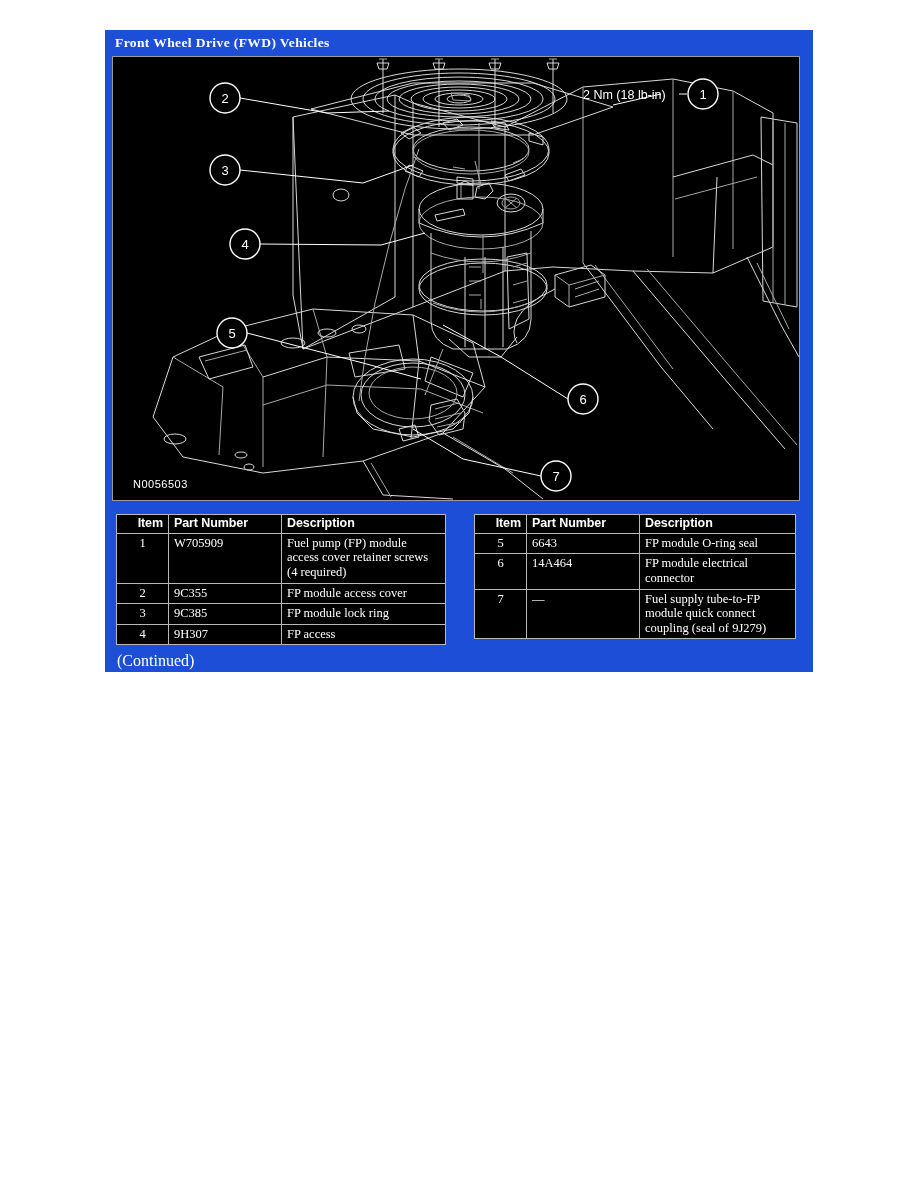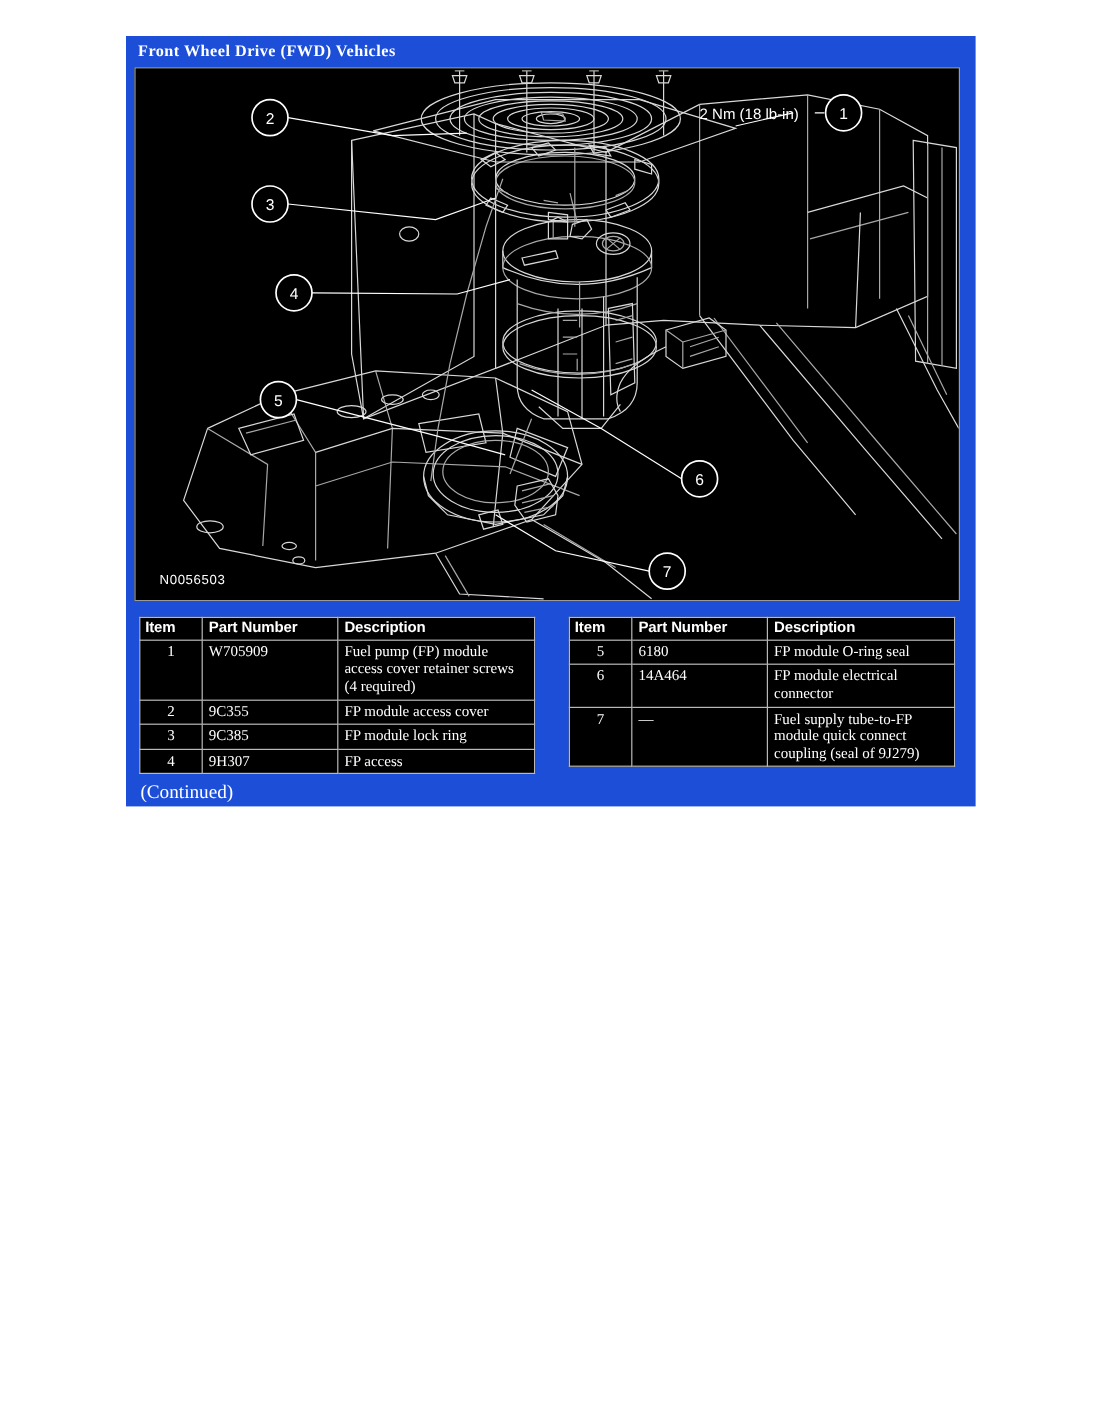--- a/index.html
+++ b/index.html
@@ -98,21 +98,21 @@
   }
 
   .parts-table td {
     font-family: "Liberation Serif", serif;
     font-size: 12.5px;
   }
 
   .col-item { width: 42px; }
   .col-part { width: 102px; }
 
-  th.col-item { text-align: left; padding-left: 4px; }
+  th.col-item { text-align: right; padding-left: 4px; }
   td.col-item { text-align: center; }
 
   #continued {
     position: absolute;
     left: 12px;
     top: 622px;
     color: #ffffff;
     font-family: Liberation Serif, serif;
     font-size: 16px;
   }
@@ -398,21 +398,21 @@
       <thead>
         <tr>
           <th class="col-item">Item</th>
           <th class="col-part">Part Number</th>
           <th>Description</th>
         </tr>
       </thead>
       <tbody>
         <tr>
           <td class="col-item">5</td>
-          <td class="col-part">6180</td>
+          <td class="col-part">6643</td>
           <td>FP module O-ring seal</td>
         </tr>
         <tr>
           <td class="col-item">6</td>
           <td class="col-part">14A464</td>
           <td>FP module electrical connector</td>
         </tr>
         <tr>
           <td class="col-item">7</td>
           <td class="col-part">—</td>

